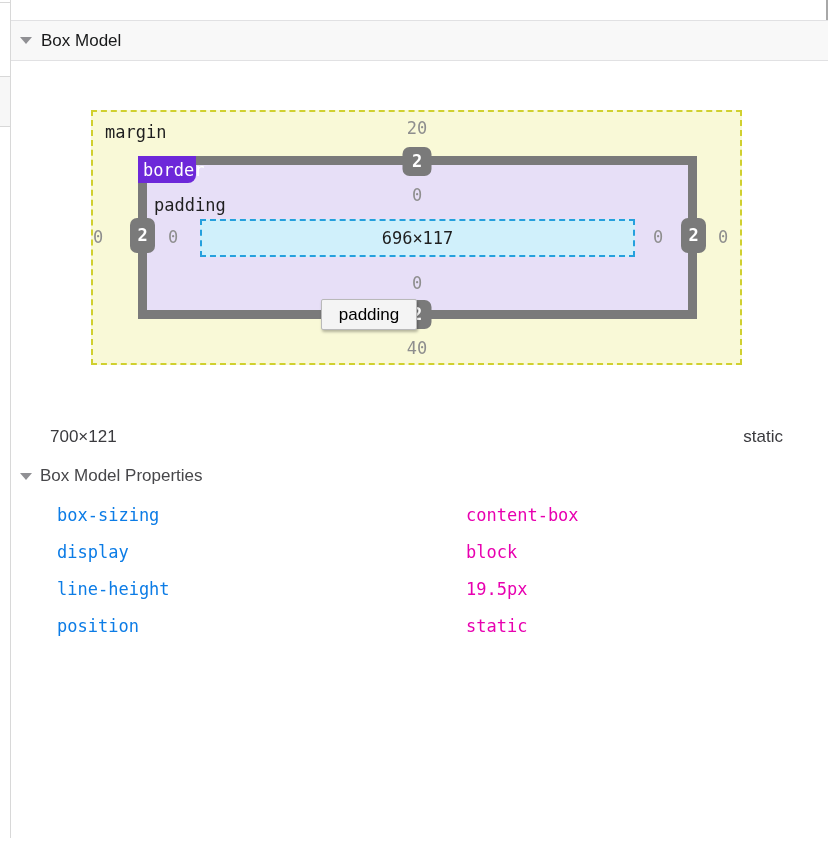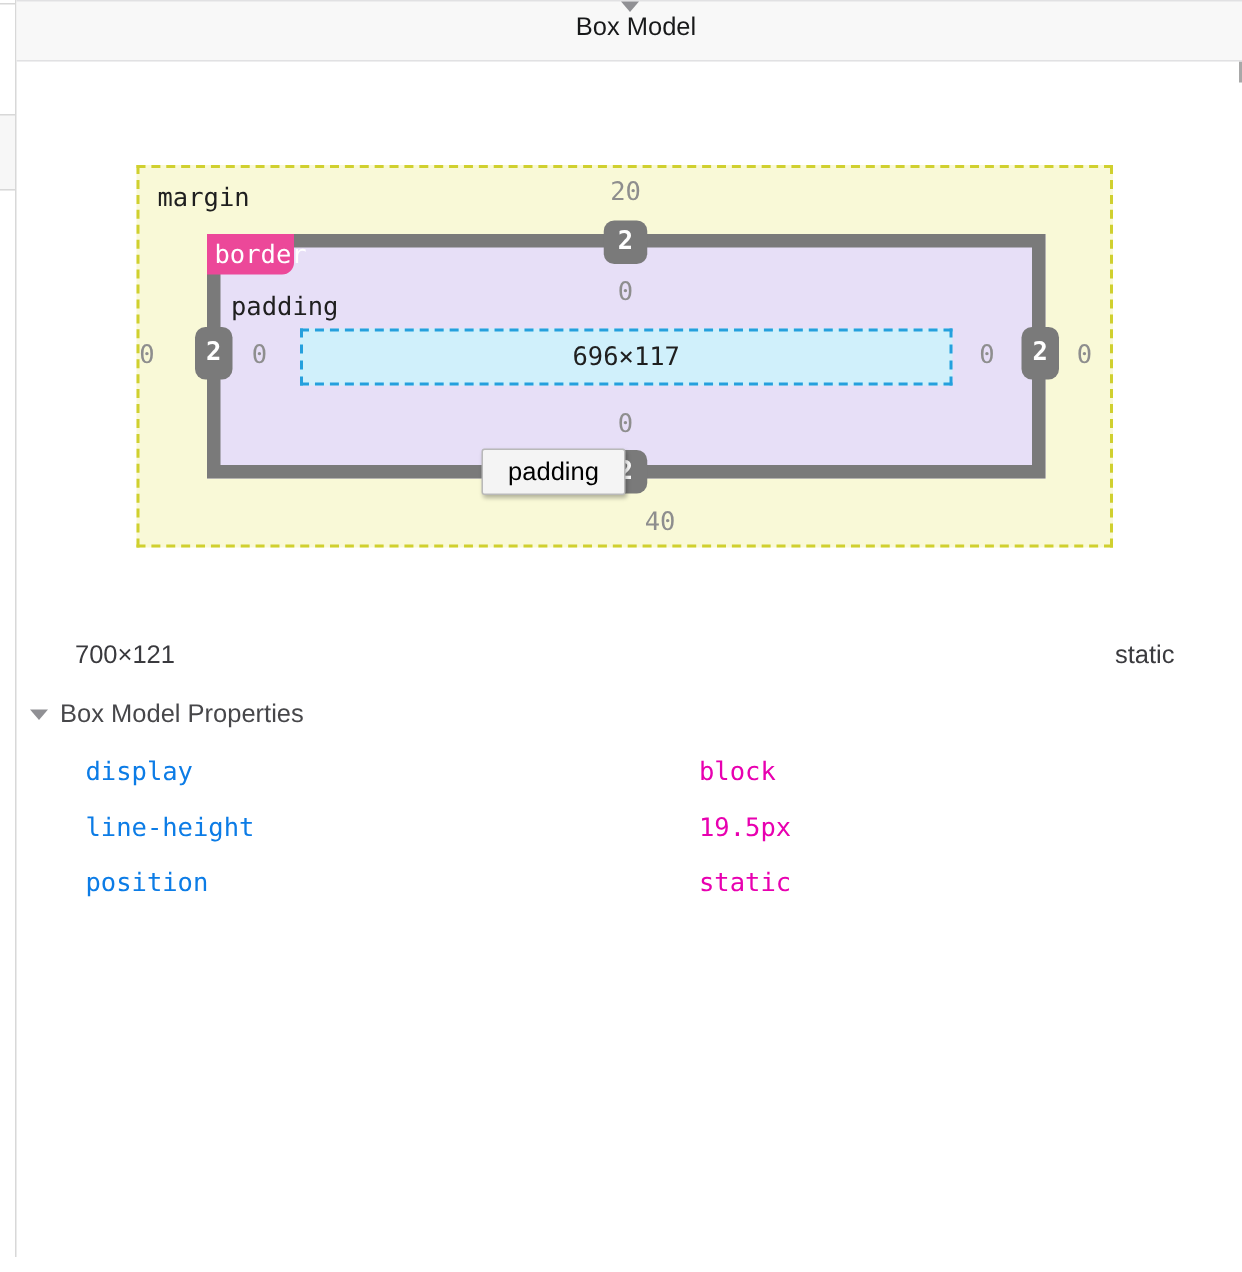--- a/index.html
+++ b/index.html
@@ -11,23 +11,23 @@
   .mono { font-family:"DejaVu Sans Mono", monospace; }
 
   
   .left-strip { position:absolute; left:0; top:0; width:10px; height:838px; border-right:1px solid #d8d8d8; background:#ffffff; }
   .strip-topline { position:absolute; left:0; top:2px; width:10px; height:1px; background:#d8d8d8; }
   .strip-block { position:absolute; left:0; top:76px; width:10px; height:51px; background:#f7f7f7; border-top:1px solid #d8d8d8; border-bottom:1px solid #d8d8d8; box-sizing:border-box; }
   .right-edge { position:absolute; right:0; top:0; width:2px; height:55px; background:#a8a8a8; }
 
   
   .section-header {
-    position:absolute; left:11px; top:0; width:817px; height:41px; box-sizing:border-box;
+    position:absolute; left:11px; top:20px; width:817px; height:41px; box-sizing:border-box;
     background:#f8f8f8; border-top:1px solid #e1e1e3; border-bottom:1px solid #e1e1e3;
-    display:flex; align-items:center; padding-left:9px; cursor:pointer;flex-direction:column;
+    display:flex; align-items:center; padding-left:9px; cursor:pointer;
   }
   .twisty { width:0; height:0; border-left:6px solid transparent; border-right:6px solid transparent; border-top:7px solid #909094; margin-right:9px; }
   .section-title { font-size:17px; color:#18191a; }
 
   
   .diagram {
     position:absolute; left:91px; top:110px; width:651px; height:255px; box-sizing:border-box;
     background:#f9f9d7; border:2px dashed #d0d02f;
     font-family:"DejaVu Sans Mono", monospace; font-size:17px; color:#8e8e8e;
   }
@@ -39,28 +39,28 @@
     position:absolute; left:107px; top:107px; width:435px; height:38px; box-sizing:border-box;
     background:#d0f0fb; border:2px dashed #25a0dd;
     display:flex; align-items:center; justify-content:center;
     color:#1f1f1f; cursor:default;
   }
   .region-label { position:absolute; color:#1f1f1f; }
   .lbl-margin  { left:12px; top:10px; }
   .lbl-padding { left:61px; top:83px; }
   .border-tag {
     position:absolute; left:45px; top:44px; width:58px; height:27px; box-sizing:border-box;
-    background:#ec4899; color:#ffffff; border-radius:0 0 8px 0;
+    background:#6d28d9; color:#ffffff; border-radius:0 0 8px 0;
     display:flex; align-items:center; padding-left:5px;
   }
   .bm-num { position:absolute; line-height:20px; white-space:nowrap; transform:translateX(-50%); cursor:text; }
   .num-mtop { left:324px; top:6px; }
   .num-ptop { left:324px; top:73px; }
   .num-pbottom { left:324px; top:161px; }
-  .num-mbottom { left:324px; top:226px;margin-left:23px; }
+  .num-mbottom { left:324px; top:226px; }
   .num-mleft  { left:5px;  top:115px; }
   .num-pleft  { left:80px; top:115px; }
   .num-pright { left:565px; top:115px; }
   .num-mright { left:630px; top:115px; }
   .badge {
     position:absolute; background:#7a7a7a; color:#ffffff; font-weight:bold;
     border-radius:7px; text-align:center; cursor:text;
   }
   .badge-top    { left:324px; top:35px;  width:29px; height:29px; line-height:29px; transform:translateX(-50%); }
   .badge-bottom { left:324px; top:188px; width:29px; height:29px; line-height:29px; transform:translateX(-50%); }
@@ -132,20 +132,24 @@
 <span class="dims">700×121</span>
 <span class="posval">static</span>
 
 <div class="props-header">
   <span class="twisty"></span>
   <span class="props-title">Box Model Properties</span>
 </div>
 
 <div class="props-list">
   <div class="prop-row">
+    <span class="prop-name mono">box-sizing</span>
+    <span class="prop-value mono">content-box</span>
+  </div>
+  <div class="prop-row">
     <span class="prop-name mono">display</span>
     <span class="prop-value mono">block</span>
   </div>
   <div class="prop-row">
     <span class="prop-name mono">line-height</span>
     <span class="prop-value mono">19.5px</span>
   </div>
   <div class="prop-row">
     <span class="prop-name mono">position</span>
     <span class="prop-value mono">static</span>

